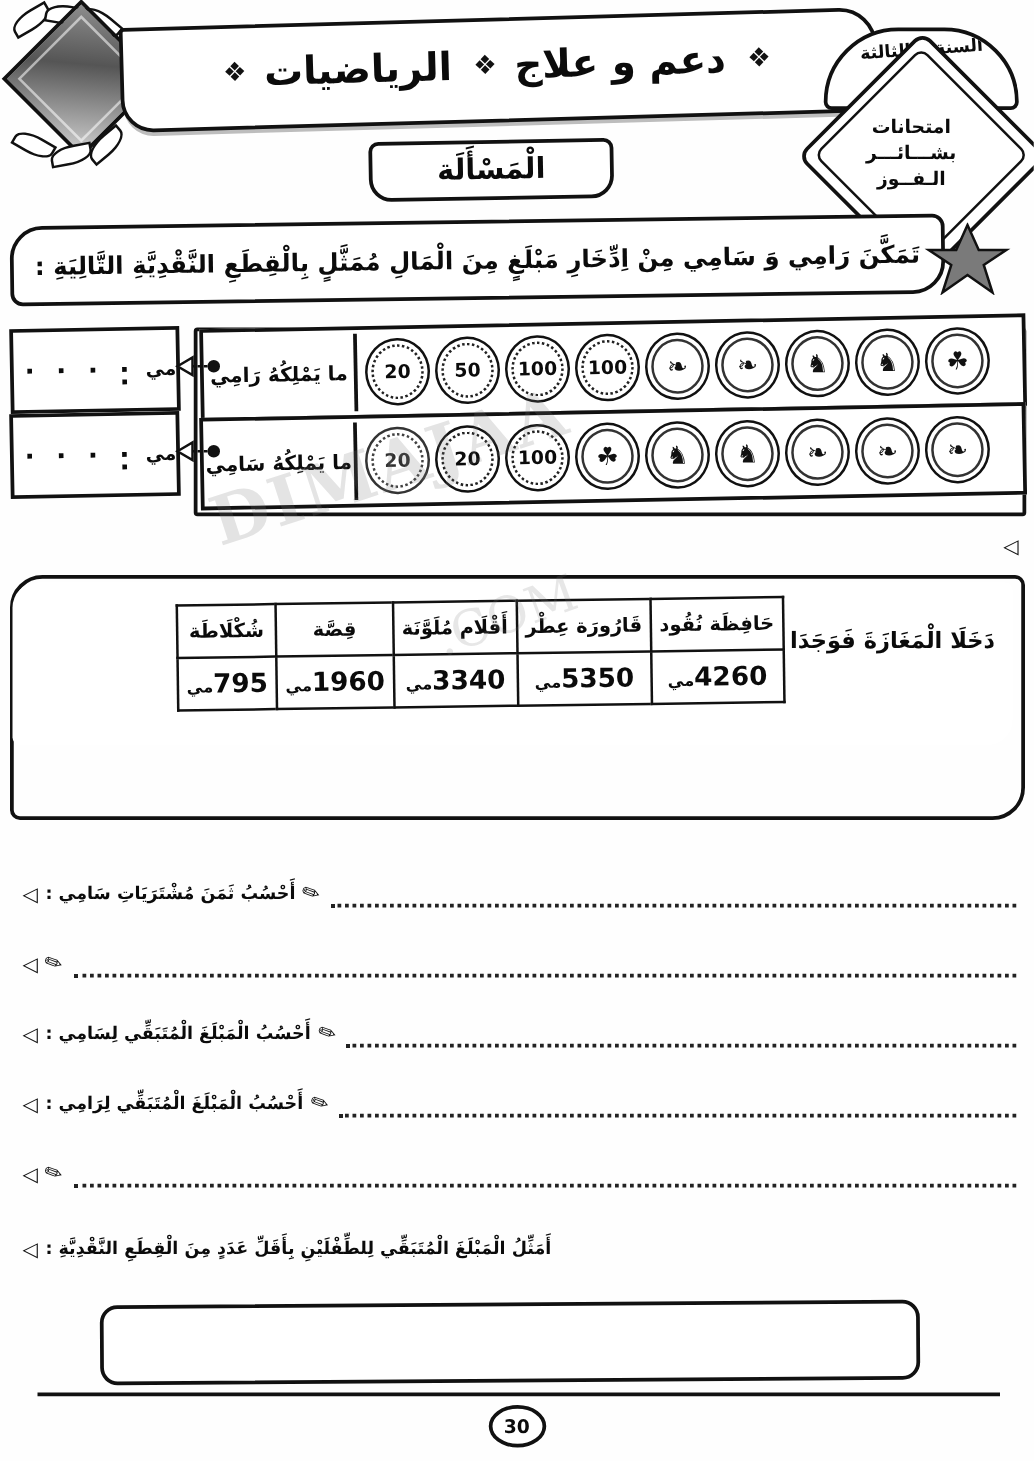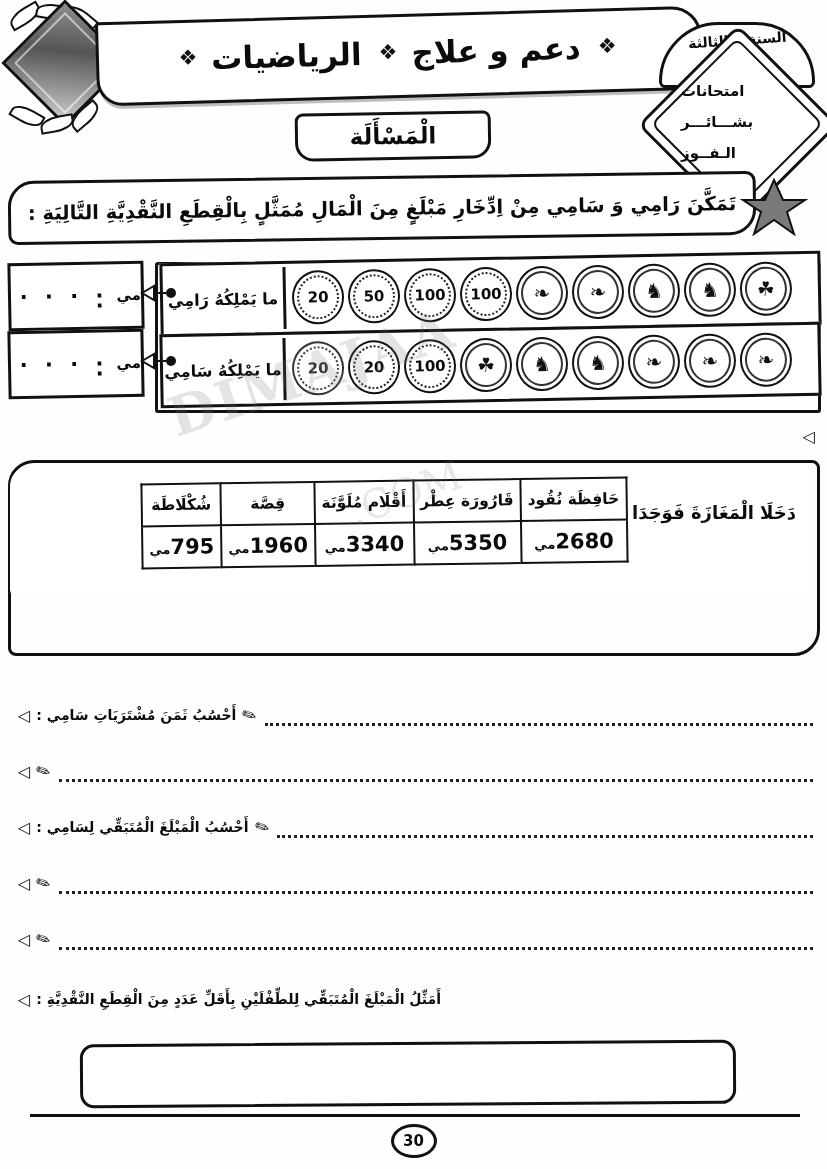--- a/index.html
+++ b/index.html
@@ -67,23 +67,23 @@
     position:absolute;left:22px;top:44px;width:136px;height:136px;
     border:3px solid #111;background:#fff;
     transform:rotate(45deg);border-radius:10px;
   }
   .rb-hex2{
     position:absolute;left:31px;top:53px;width:118px;height:118px;
     border:2px solid #111;background:#fff;
     transform:rotate(45deg);border-radius:8px;
   }
   .rb-text{
-    position:absolute;left:36px;top:62px;width:128px;height:100px;
-    display:flex;flex-direction:column;align-items:flex-end;justify-content:center;
-    gap:13px;z-index:3;
+    position:absolute;left:20px;top:62px;width:128px;height:100px;
+    display:flex;flex-direction:column;align-items:center;justify-content:center;
+    gap:3px;z-index:3;
   }
   .rb-text span{font-size:15px;font-weight:bold;letter-spacing:1px;white-space:nowrap;}
 
   
   .mastab{
     position:absolute;left:295px;top:112px;width:190px;height:42px;
     border:3px solid #111;border-radius:8px 8px 18px 18px;background:#fff;
     display:flex;align-items:center;justify-content:center;
     transform:rotate(-1deg);
   }
@@ -408,21 +408,21 @@
     <table class="prices">
       <tbody>
           <tr class="head">
         <td>حَافِظَة نُقُود</td>
         <td>قَارُورَة عِطْر</td>
         <td>أَقْلَام مُلَوَّنَة</td>
         <td>قِصَّة</td>
         <td>شُكْلَاطَة</td>
       </tr>
       <tr class="vals">
-        <td><span>2680</span><span class="mi">مي</span></td>
+        <td><span>4260</span><span class="mi">مي</span></td>
         <td><span>5350</span><span class="mi">مي</span></td>
         <td><span>3340</span><span class="mi">مي</span></td>
         <td><span>1960</span><span class="mi">مي</span></td>
         <td><span>795</span><span class="mi">مي</span></td>
       </tr>
     </tbody>
       </table>
   </div>
 
 
@@ -451,20 +451,21 @@
         <span class="pencil">✎</span>
         <span class="q-text">أَحْسُبُ الْمَبْلَغَ الْمُتَبَقِّي لِسَامِي :</span>
         <span class="bullet">◁</span>
       </div>
     </div>
 
     <div class="qrow" style="top:174px;">
       <div class="leader"></div>
       <div class="q-right">
         <span class="pencil">✎</span>
+        <span class="q-text">أَحْسُبُ الْمَبْلَغَ الْمُتَبَقِّي لِرَامِي :</span>
         <span class="bullet">◁</span>
       </div>
     </div>
 
     <div class="qrow" style="top:230px;">
       <div class="leader"></div>
       <div class="q-right">
         <span class="pencil">✎</span>
         <span class="bullet">◁</span>
       </div>

